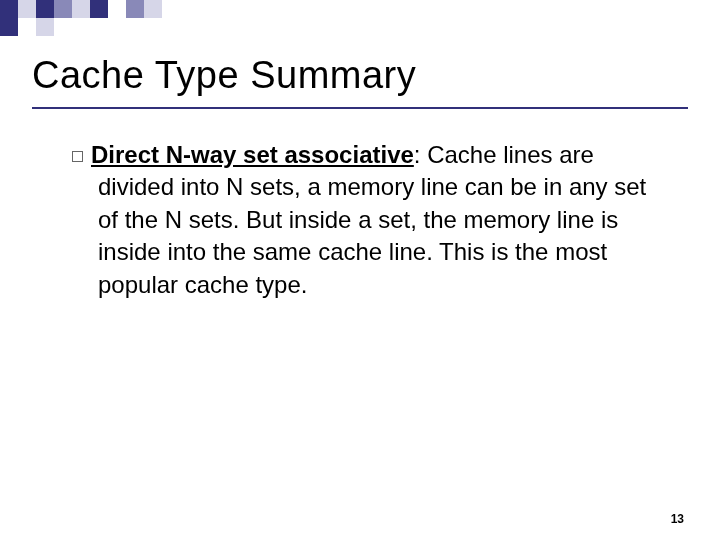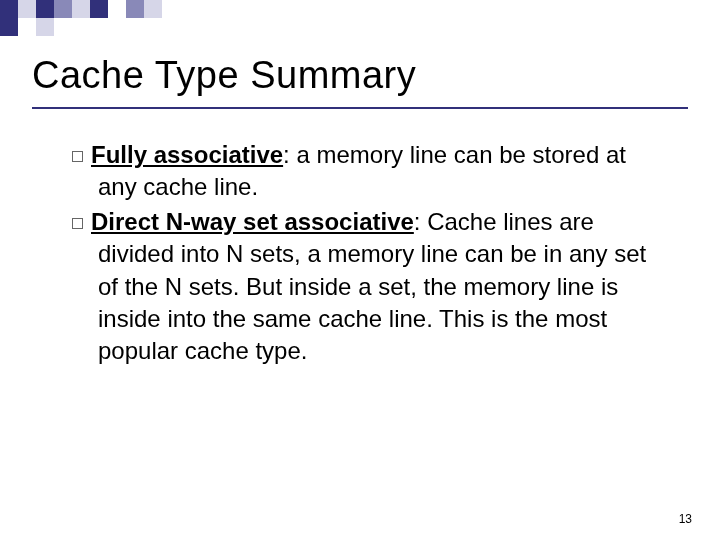--- a/index.html
+++ b/index.html
@@ -60,23 +60,23 @@
     margin-right: 8px;
     vertical-align: 1px;
   }
   .term {
     font-weight: 700;
     text-decoration: underline;
   }
   .pagenum {
     position: absolute;
     bottom: 14px;
-    right: 28px;
+    right: 36px;
     font-size: 12px;
-    font-weight: 400;
+    font-weight: 700;
     color: #000;
     margin-left: 44px;
   }
 </style>
 </head>
 <body>
 
 <div class="deco-grid">
   <div class="deco-row">
     <div class="deco-cell c-dark"></div>
@@ -114,23 +114,20 @@
     <div class="deco-cell c-lite"></div>
     <div class="deco-cell c-none"></div>
   </div>
 </div>
 
 <div class="slide">
   <h1 class="title">Cache Type Summary</h1>
 
   <div class="content">
 
-    <div class="item">
-      <span class="box"></span><span class="term">Fully associative</span><span>: a memory line can be stored at any cache line.</span>
-    </div>
 
 
     <div class="item">
       <span class="box"></span><span class="term">Direct N-way set associative</span><span>: Cache lines are divided into N sets, a memory line can be in any set of the N sets. But inside a set, the memory line is inside into the same cache line. This is the most popular cache type.</span>
     </div>
 
   </div>
 
   <div class="pagenum">13</div>
 </div>

